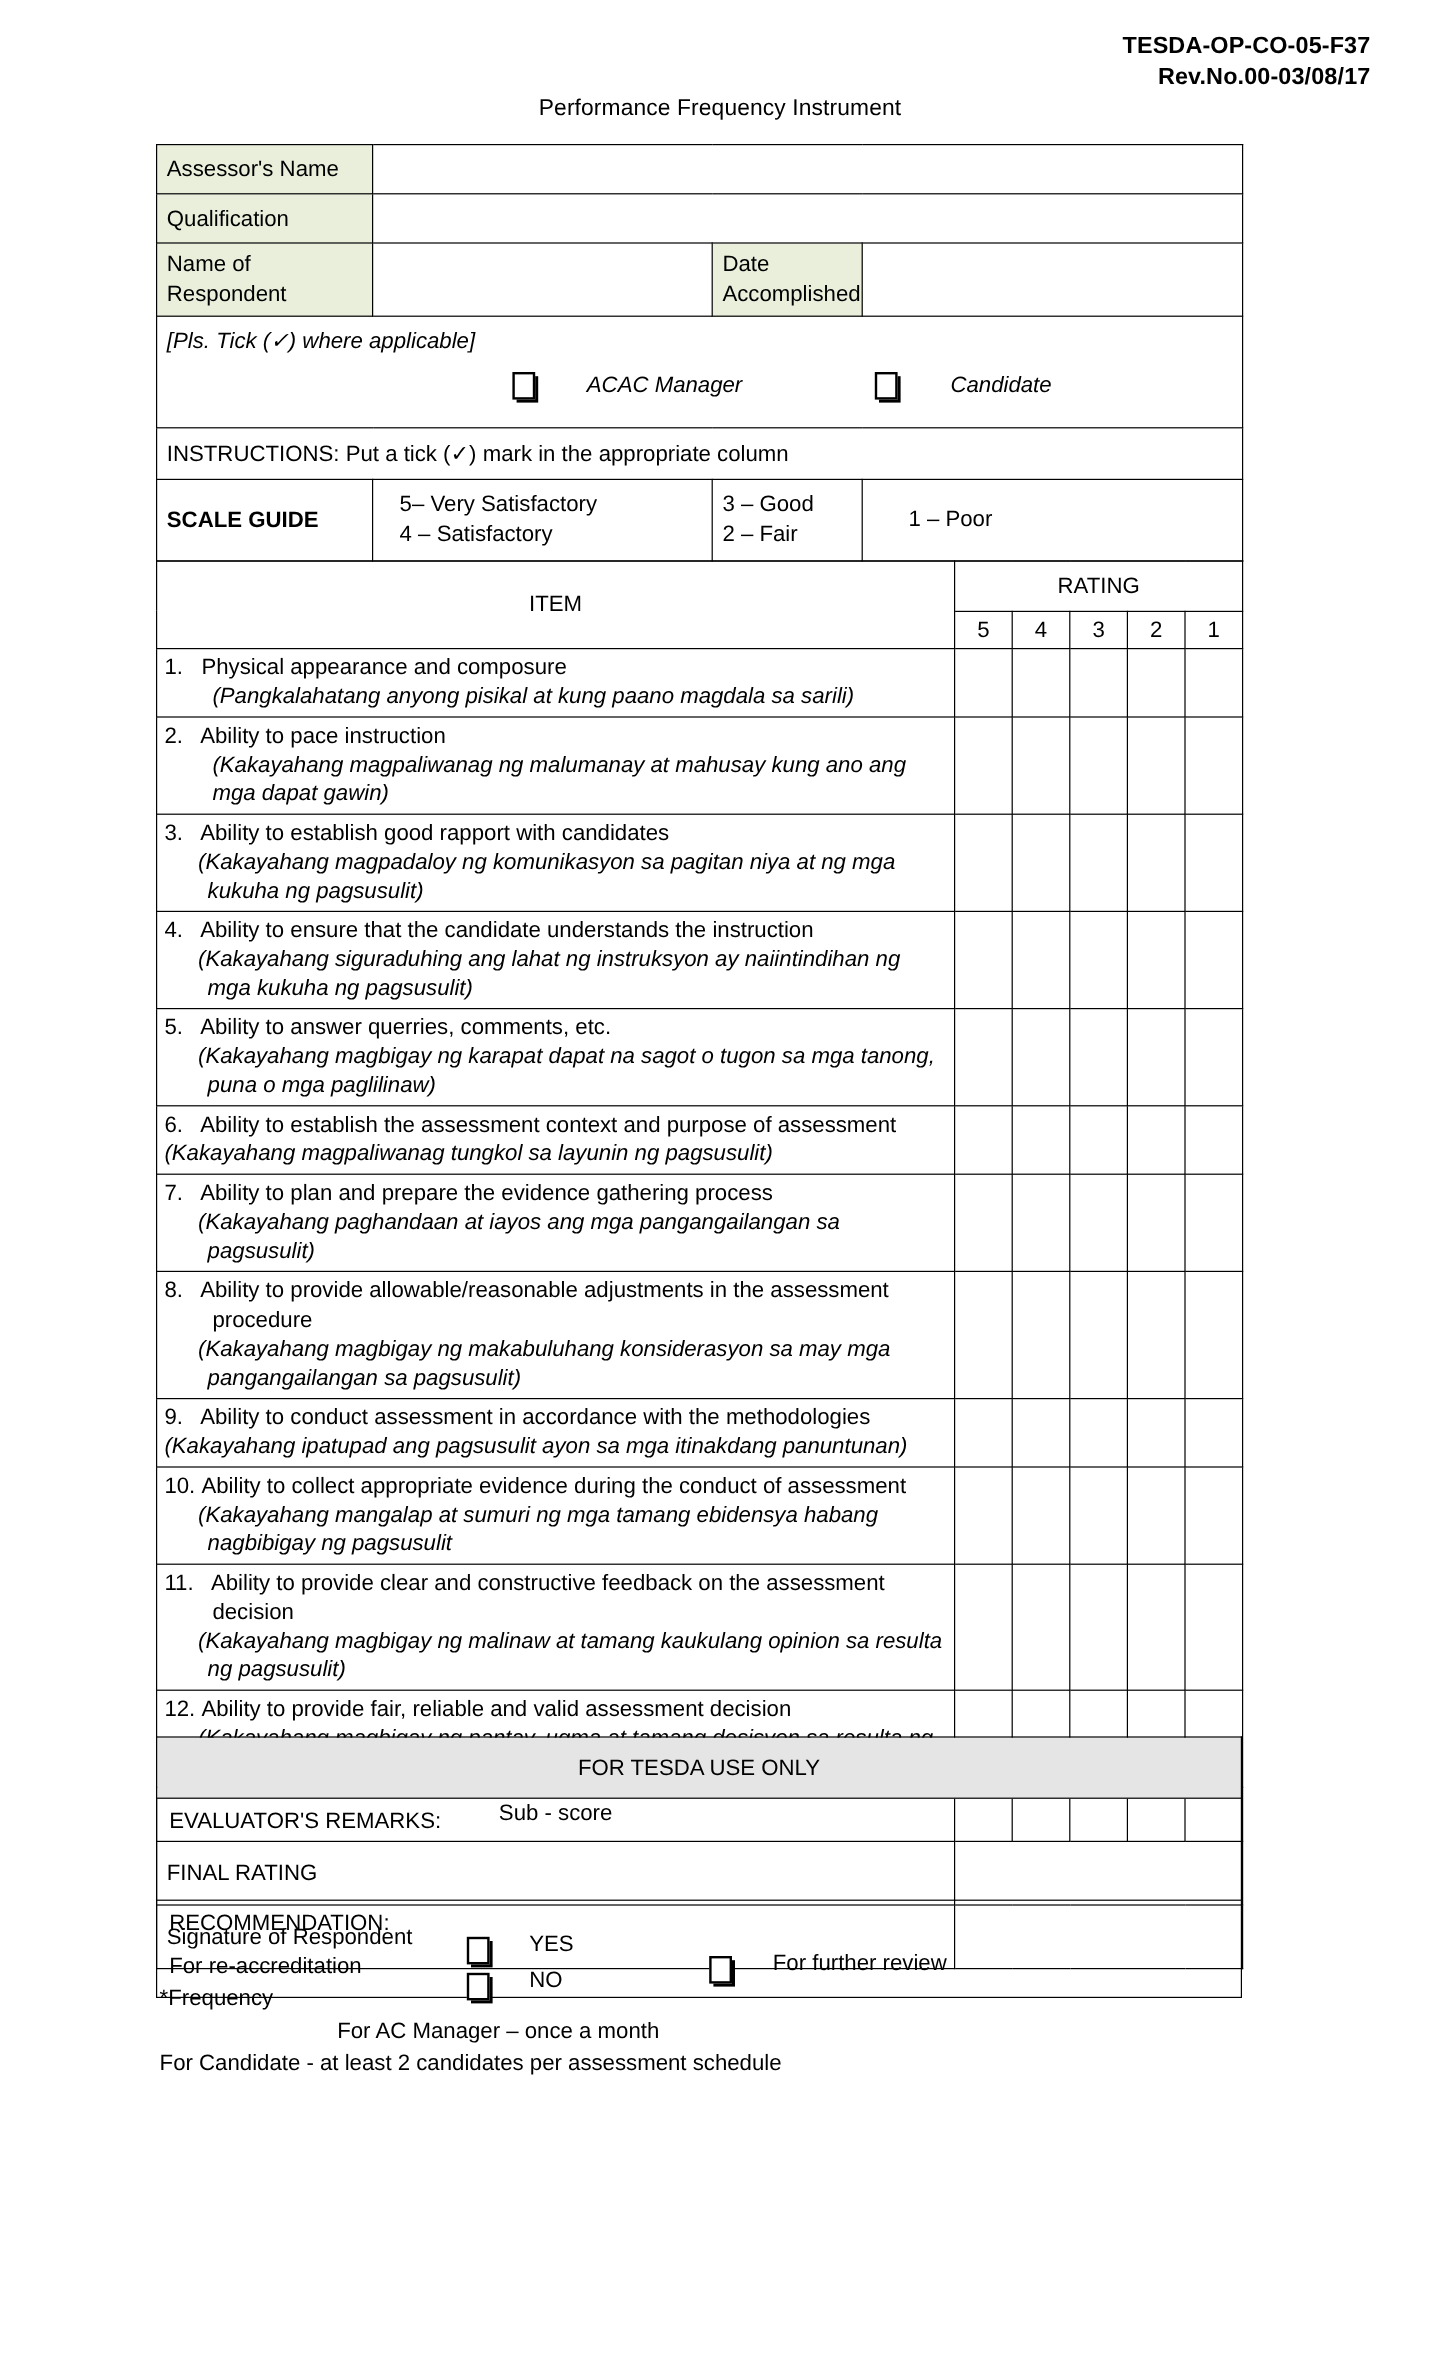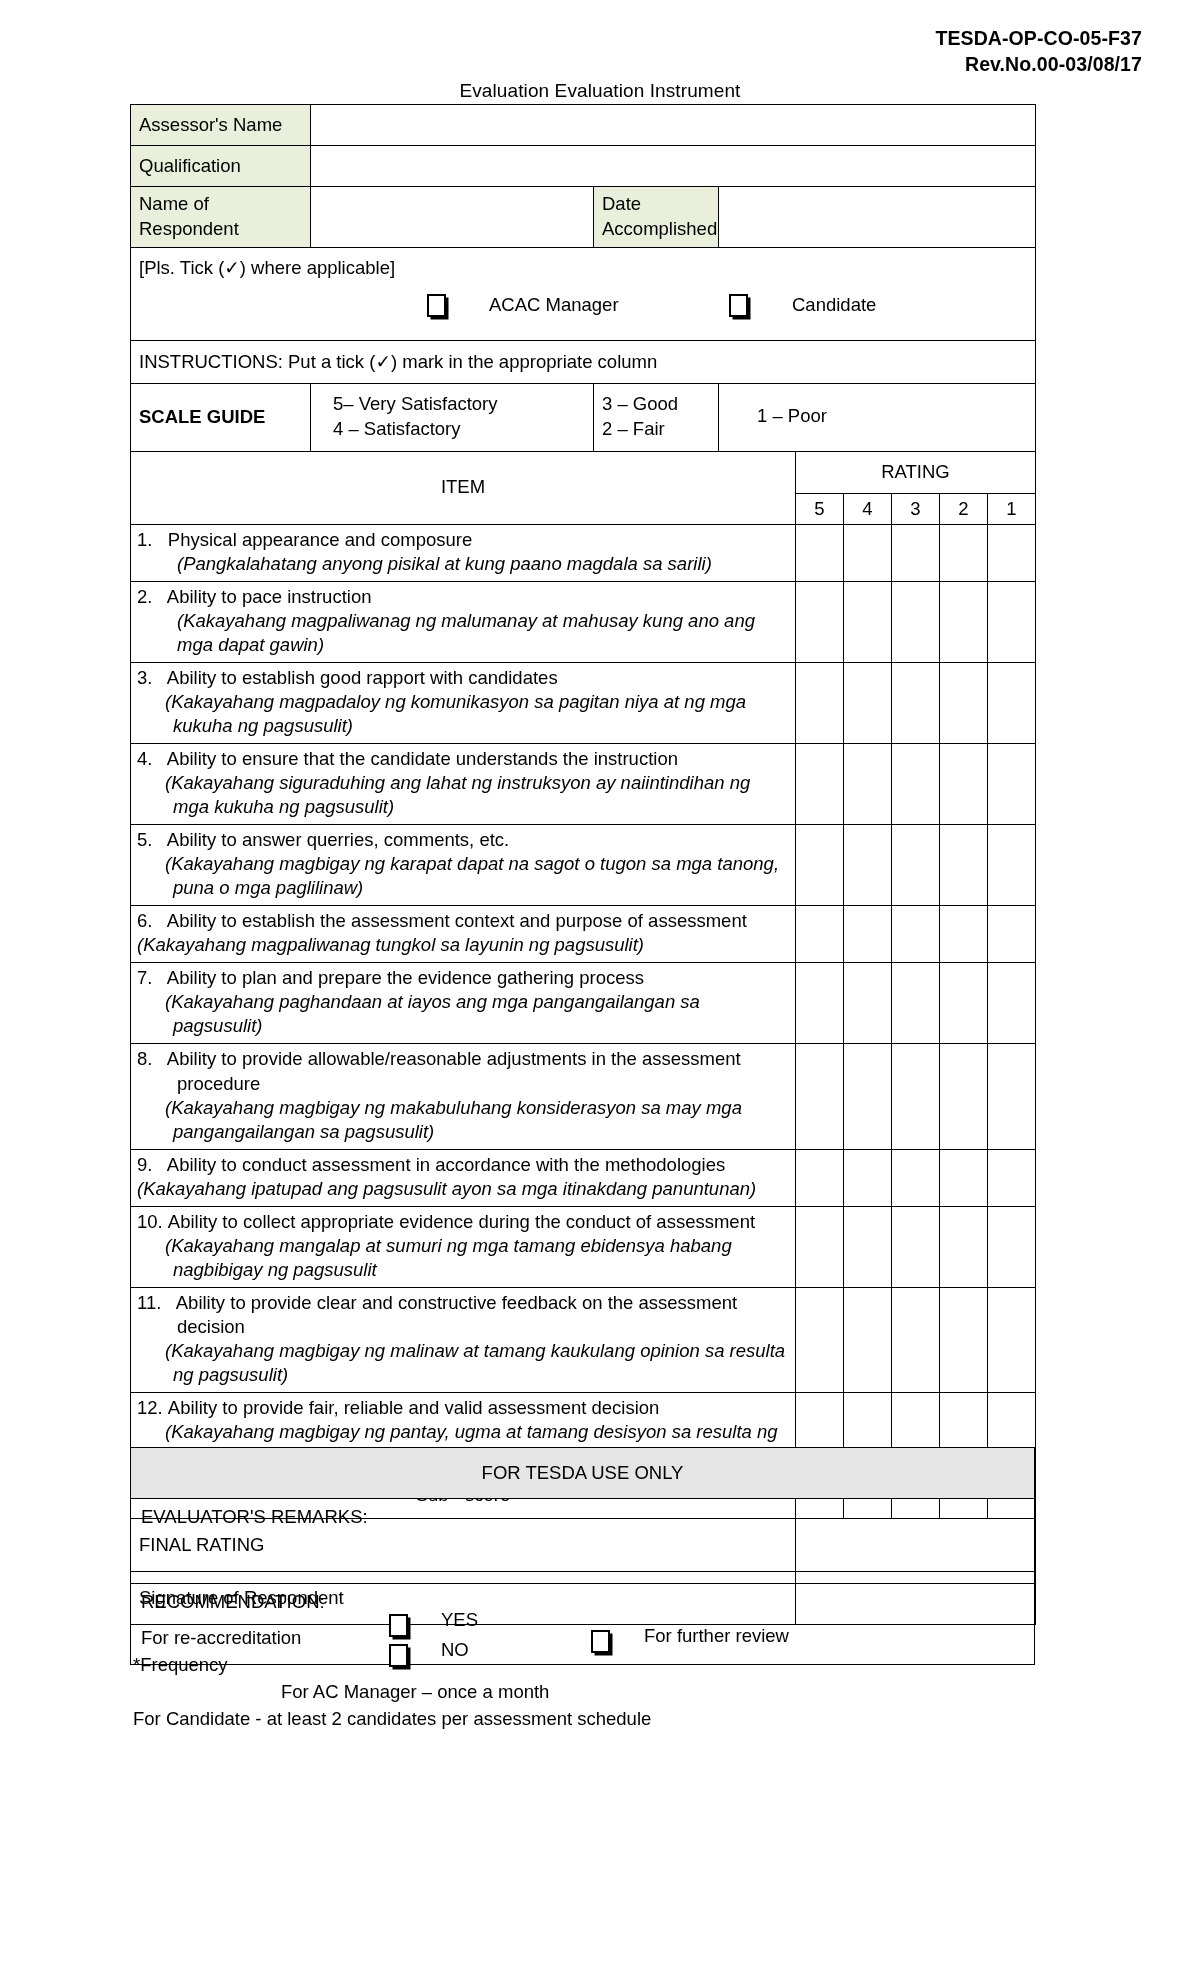--- a/index.html
+++ b/index.html
@@ -40,21 +40,21 @@
     width: 1200px;
     text-align: center;
     font-size: 19px;
     letter-spacing: 0.1px;
   }
 
   
   .sheet {
     position: absolute;
     left: 130px;
-    top: 104px;
+    top: 120px;
     width: 905px;
   }
   table.grid {
     border-collapse: collapse;
     width: 905px;
     table-layout: fixed;
   }
   table.grid td, table.grid th {
     border: 1.6px solid #000000;
     padding: 4px 8px;
@@ -215,21 +215,21 @@
 </head>
 <body>
 
 <div class="page">
 
   <div class="doc-code">
     <div>TESDA-OP-CO-05-F37</div>
     <div>Rev.No.00-03/08/17</div>
   </div>
 
-  <div class="form-title">Evaluation Evaluation Instrument</div>
+  <div class="form-title">Performance Frequency Instrument</div>
 
   <div class="sheet">
     <table class="grid">
       <colgroup>
         <col style="width:180px">
         <col style="width:283px">
         <col style="width:125px">
         <col style="width:317px">
       </colgroup>
       <tbody>
@@ -241,21 +241,21 @@
           <td class="lbl vcenter">Qualification</td>
           <td class="vcenter" colspan="3"></td>
         </tr>
         <tr class="respondent-row">
           <td class="lbl vcenter">Name of Respondent</td>
           <td class="vcenter"></td>
           <td class="lbl vcenter">Date Accomplished</td>
           <td class="vcenter"></td>
         </tr>
         <tr>
-          <td colspan="4" style="padding:6px 8px 8px 8px;">
+          <td colspan="4" style="padding:6px 8px 8px 8px;font-style:italic;">
             <div class="tickline">
               <div class="tick-note">[Pls. Tick (✓) where applicable]</div>
               <div class="tick-opts">
                 <span class="opt-a"><span class="chk-shape"></span></span>
                 <span class="opt-a-lbl">ACAC Manager</span>
                 <span class="opt-b"><span class="chk-shape"></span></span>
                 <span class="opt-b-lbl">Candidate</span>
               </div>
             </div>
           </td>

